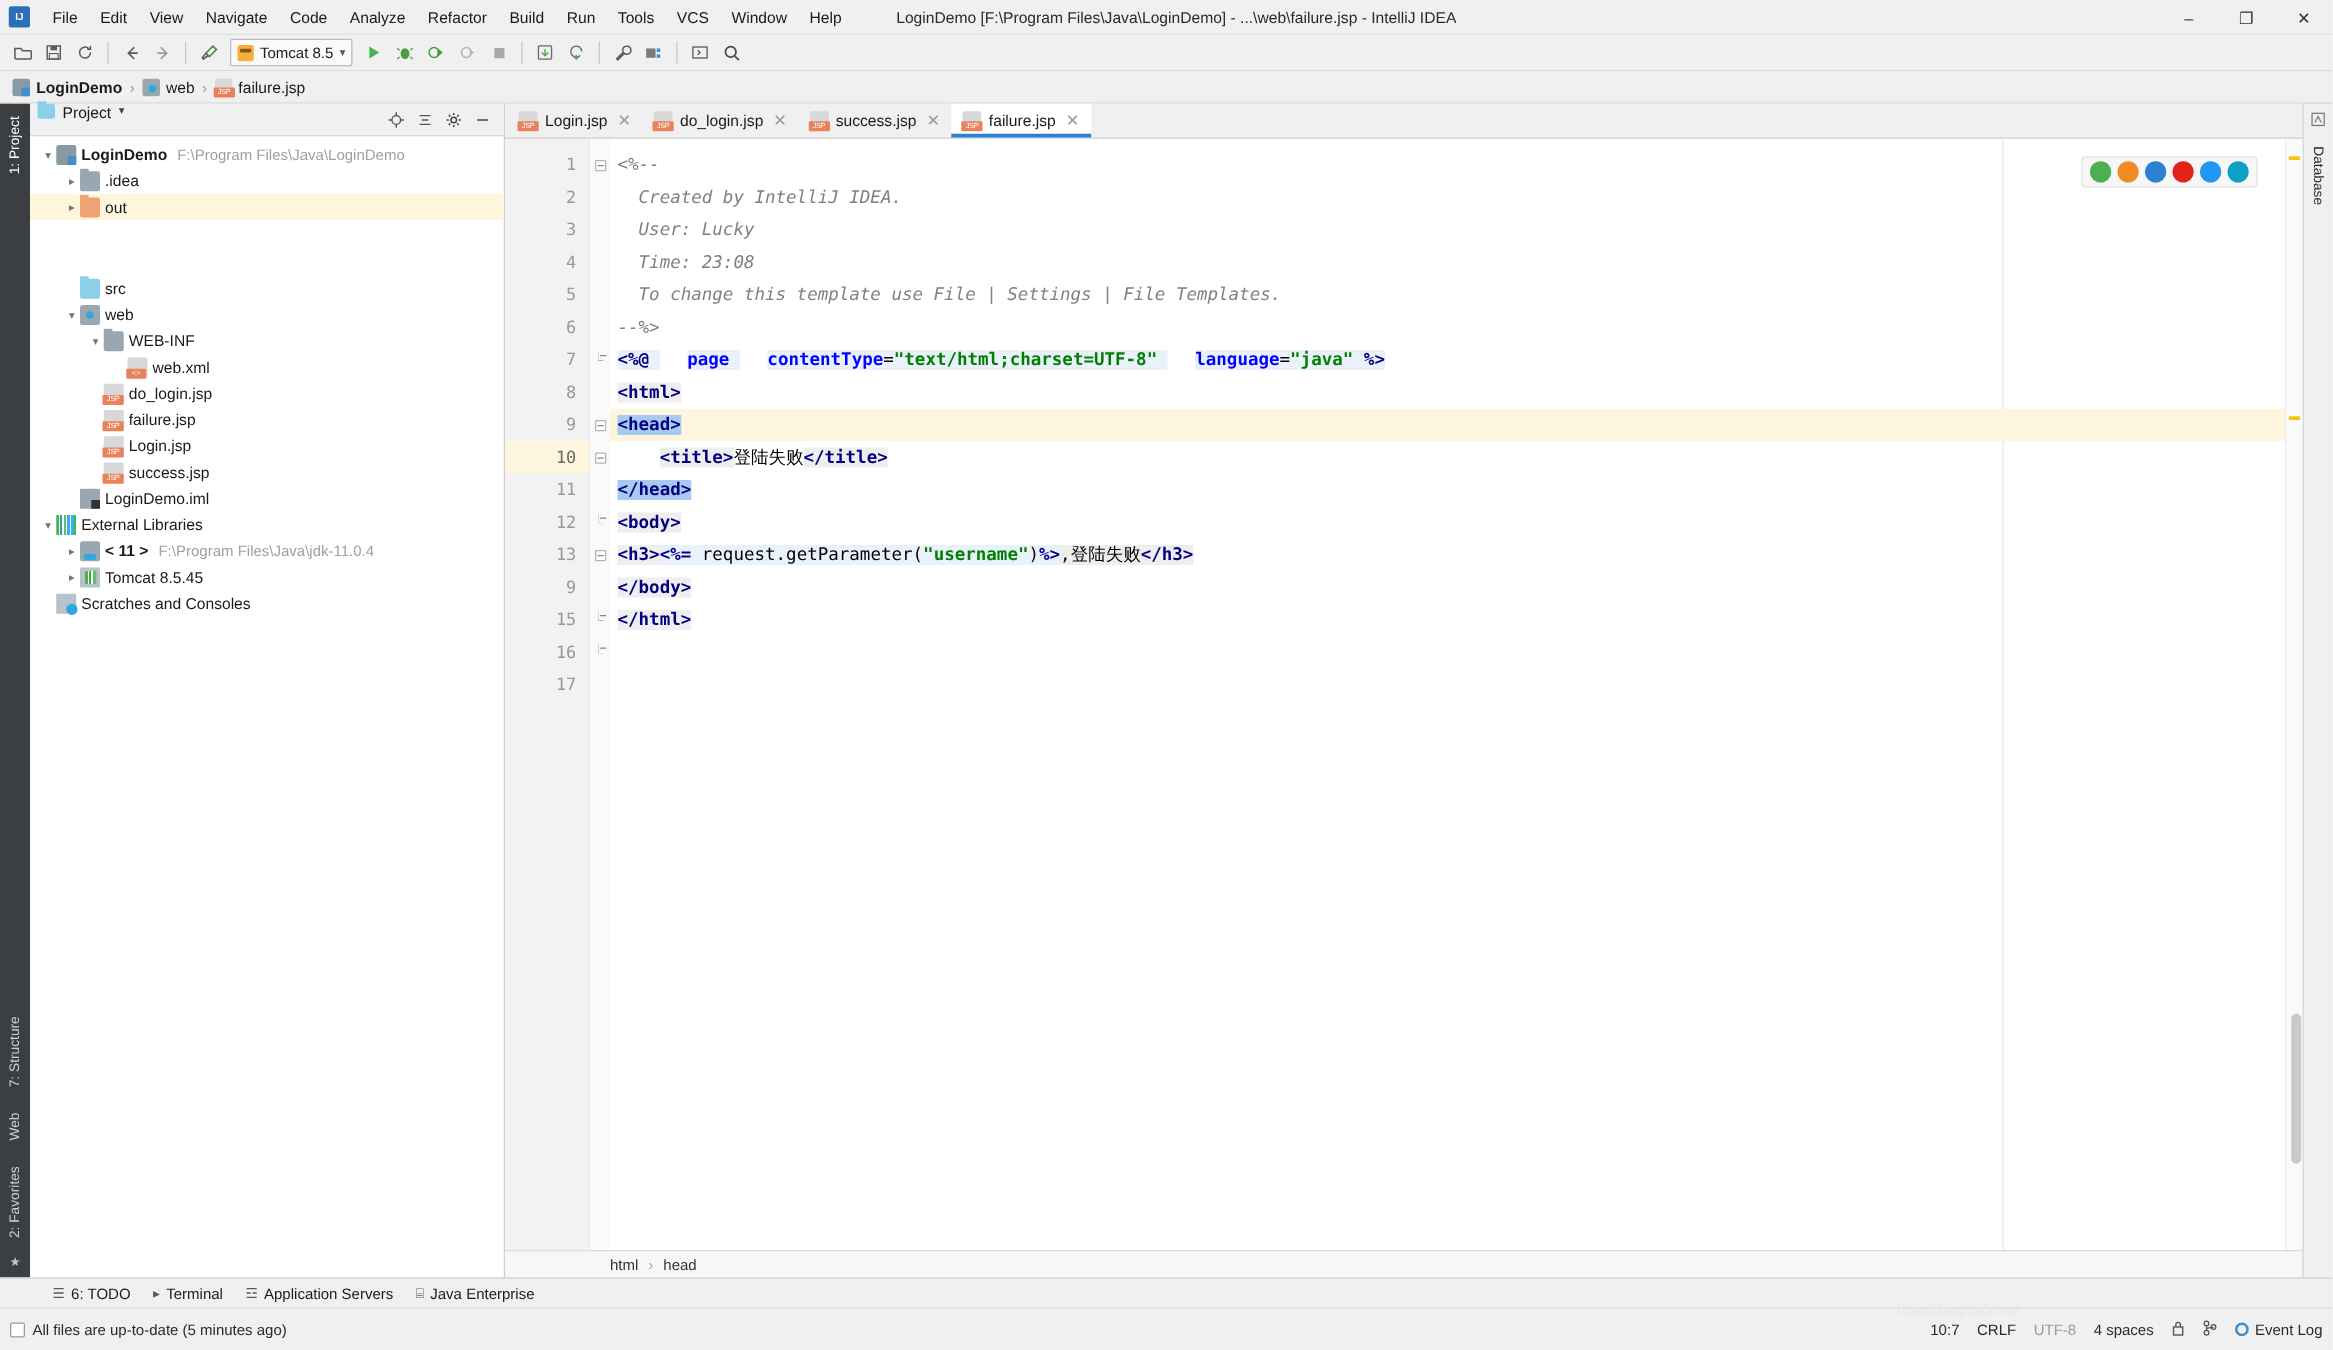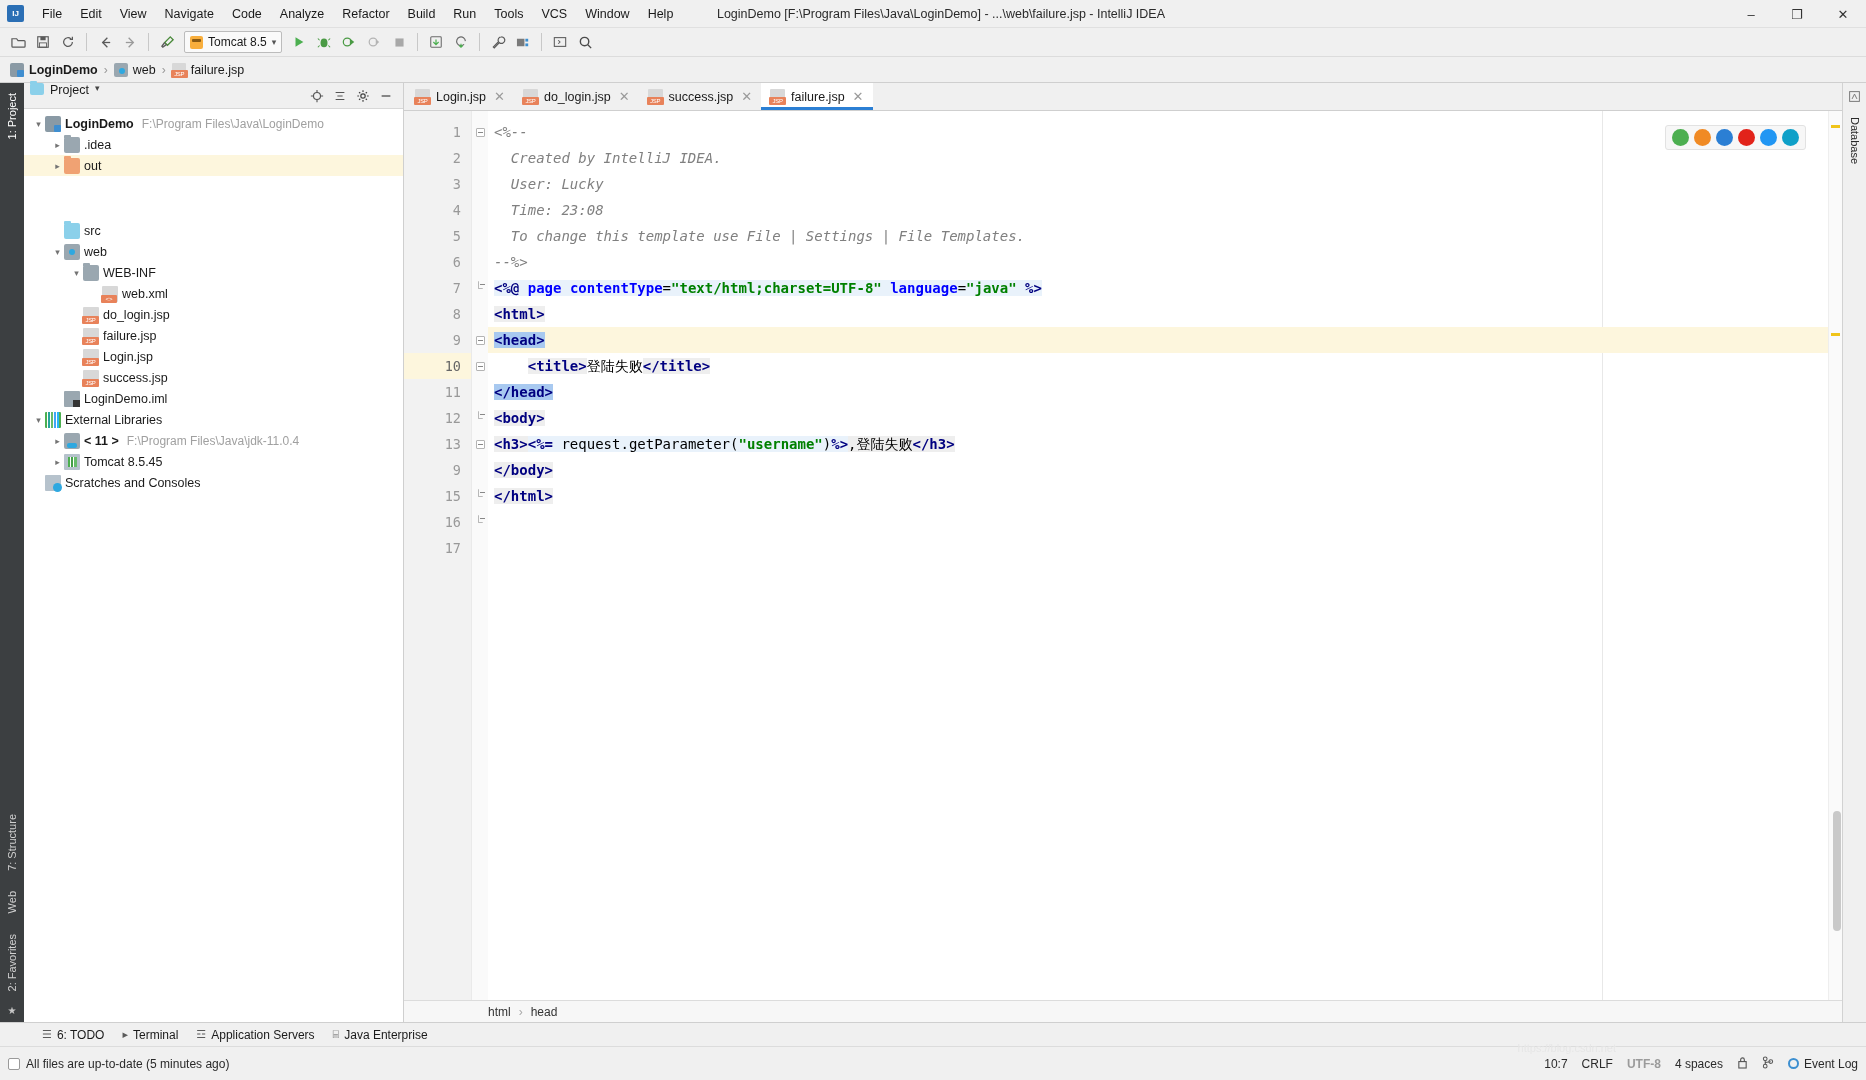--- a/index.html
+++ b/index.html
@@ -228,21 +228,21 @@
   }
 
   .code {
     flex: 1 1 auto; position: relative; padding-top: 8px; overflow: hidden;
     font-family: "DejaVu Sans Mono", monospace; font-size: 14px;
   }
   .cline { height: 26px; line-height: 26px; white-space: pre; padding-left: 6px; position: relative; }
   .cline.cur { background: #fdf6dd; }
   .kw { color: #000080; font-weight: bold; }
   .tag { color: #000080; font-weight: bold; }
-  .attr { color: #0000ff; font-weight: bold; }
+  .attr { color: #0000ff; font-weight: bold; margin-left: 22px; }
   .str { color: #008000; font-weight: bold; }
   .cmt { color: #808080; font-style: italic; }
   .plain { color: #000000; }
   .txt { color: #000000; }
   .dir-bg { background: #e9f2fb; }
   .tag-bg { background: #eeeeee; }
   .match { background: #a8c9f0; }
   .scriptlet { background: #e9f2fb; }
   .bulb {
     position:absolute; width:11px; height:11px; background:#f3a712; border-radius:50% 50% 40% 40%;
@@ -286,21 +286,21 @@
   
   .statusbar {
     height: 34px; background: #f0f0f0; border-top: 1px solid #dcdcdc;
     display: flex; align-items: center; padding: 0 8px; gap: 8px; flex: none;
     font-size: 12px; color: #2a2a2a;
   }
   .status-msg { display: flex; align-items: center; gap: 6px; }
   .sq { width: 12px; height: 12px; border: 1px solid #9a9a9a; background: #fff; border-radius: 2px; }
   .status-right { margin-left: auto; display: flex; align-items: center; gap: 14px; }
   .sr-item { cursor: default; }
-  .sr-item.dim { color: #9b9b9b; font-weight: bold; }
+  .sr-item.dim { color: #9b9b9b; }
   .evlog { display: flex; align-items: center; gap: 5px; cursor: default; }
   .ev-ic { width: 11px; height: 11px; border: 2px solid #3d8fd0; border-radius: 50%; }
   .watermark {
     position: absolute; right: 250px; bottom: 26px; font-size: 11px; color: #e6e6e6;
   }
 
   
   .vscroll-thumb {
     position: absolute; right: 1px; width: 8px; background: #c9c9c9; border-radius: 4px;
   }

